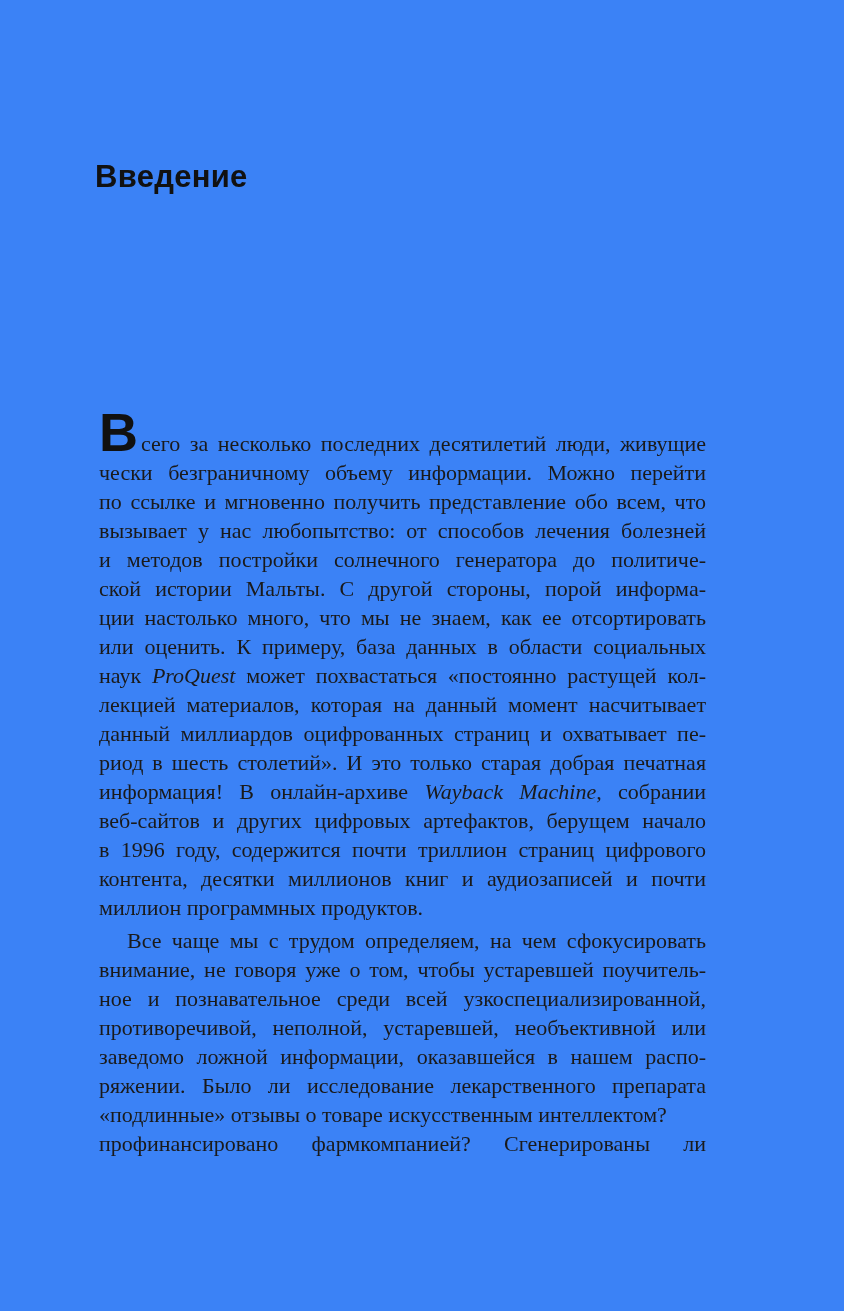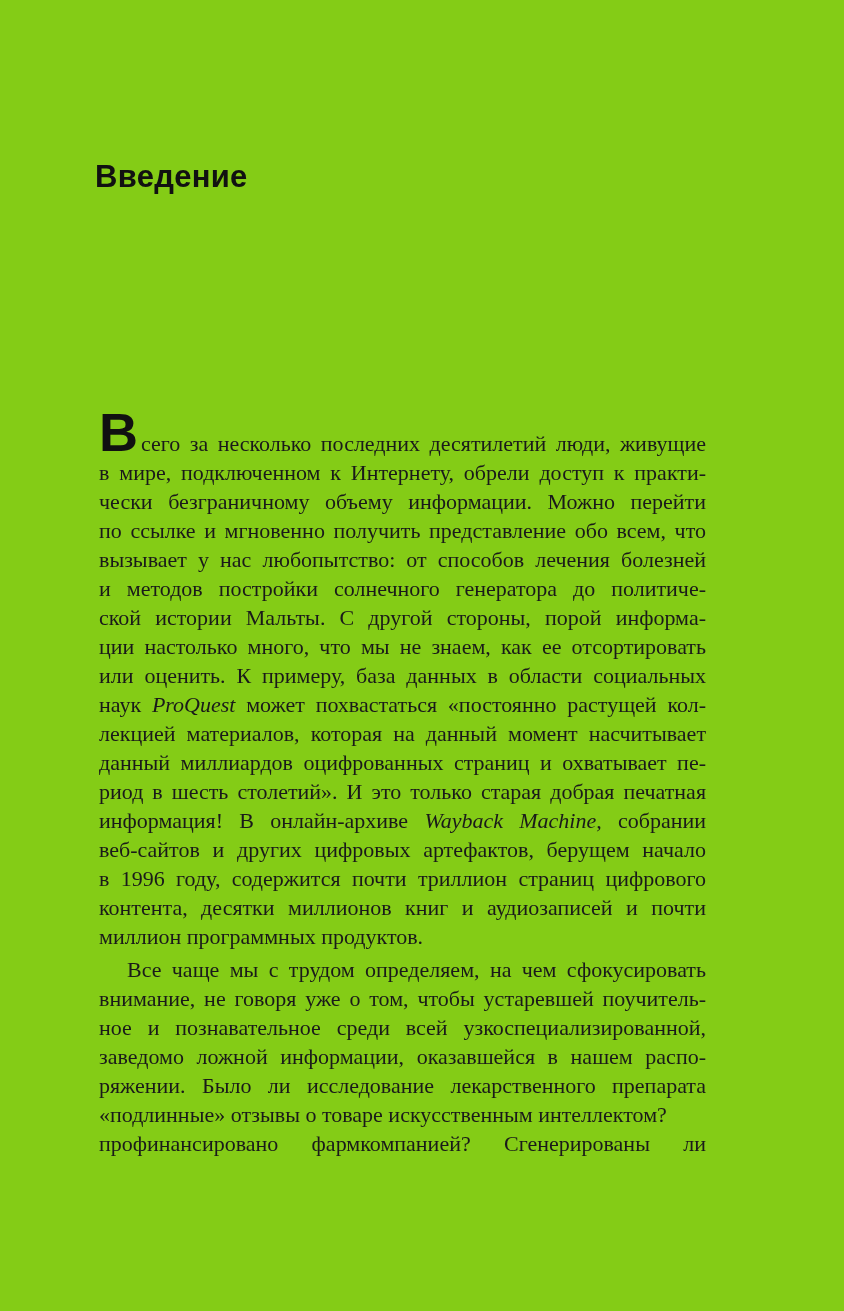--- a/index.html
+++ b/index.html
@@ -4,21 +4,21 @@
 <style>
   html, body {
     margin: 0;
     padding: 0;
     background: #ffffff;
   }
   .page {
     position: relative;
     width: 844px;
     height: 1311px;
-    background: #84cc16;
+    background: #3b82f6;
     overflow: hidden;
   }
   .chapter-title {
     position: absolute;
     left: 95px;
     top: 158px;
     margin: 0;
     font-family: "Liberation Sans", sans-serif;
     font-weight: 700;
     font-size: 31px;
@@ -64,21 +64,20 @@
 </style>
 </head>
 <body>
 
 <div class="page">
   <h1 class="chapter-title">Введение</h1>
 
   <div class="body-text">
       <div class="paragraph">
         <div class="line"><span class="initial">В</span>сего за несколько последних десятилетий люди, живущие</div>
-        <div class="line">в мире, подключенном к Интернету, обрели доступ к практи-</div>
         <div class="line">чески безграничному объему информации. Можно перейти</div>
         <div class="line">по ссылке и мгновенно получить представление обо всем, что</div>
         <div class="line">вызывает у нас любопытство: от способов лечения болезней</div>
         <div class="line">и методов постройки солнечного генератора до политиче-</div>
         <div class="line">ской истории Мальты. С другой стороны, порой информа-</div>
         <div class="line">ции настолько много, что мы не знаем, как ее отсортировать</div>
         <div class="line">или оценить. К примеру, база данных в области социальных</div>
         <div class="line">наук <i>ProQuest</i> может похвастаться «постоянно растущей кол-</div>
         <div class="line">лекцией материалов, которая на данный момент насчитывает</div>
         <div class="line">данный миллиардов оцифрованных страниц и охватывает пе-</div>
@@ -86,19 +85,20 @@
         <div class="line">информация! В онлайн-архиве <i>Wayback Machine,</i> собрании</div>
         <div class="line">веб-сайтов и других цифровых артефактов, берущем начало</div>
         <div class="line">в 1996 году, содержится почти триллион страниц цифрового</div>
         <div class="line">контента, десятки миллионов книг и аудиозаписей и почти</div>
         <div class="line last">миллион программных продуктов.</div>
       </div>
       <div class="paragraph">
         <div class="line indented">Все чаще мы с трудом определяем, на чем сфокусировать</div>
         <div class="line">внимание, не говоря уже о том, чтобы устаревшей поучитель-</div>
         <div class="line">ное и познавательное среди всей узкоспециализированной,</div>
+        <div class="line">противоречивой, неполной, устаревшей, необъективной или</div>
         <div class="line">заведомо ложной информации, оказавшейся в нашем распо-</div>
         <div class="line">ряжении. Было ли исследование лекарственного препарата</div>
         <div class="line last">«подлинные» отзывы о товаре искусственным интеллектом?</div>
         <div class="line">профинансировано фармкомпанией? Сгенерированы ли</div>
       </div>
     </div>
 </div>
 
 </body></html>

